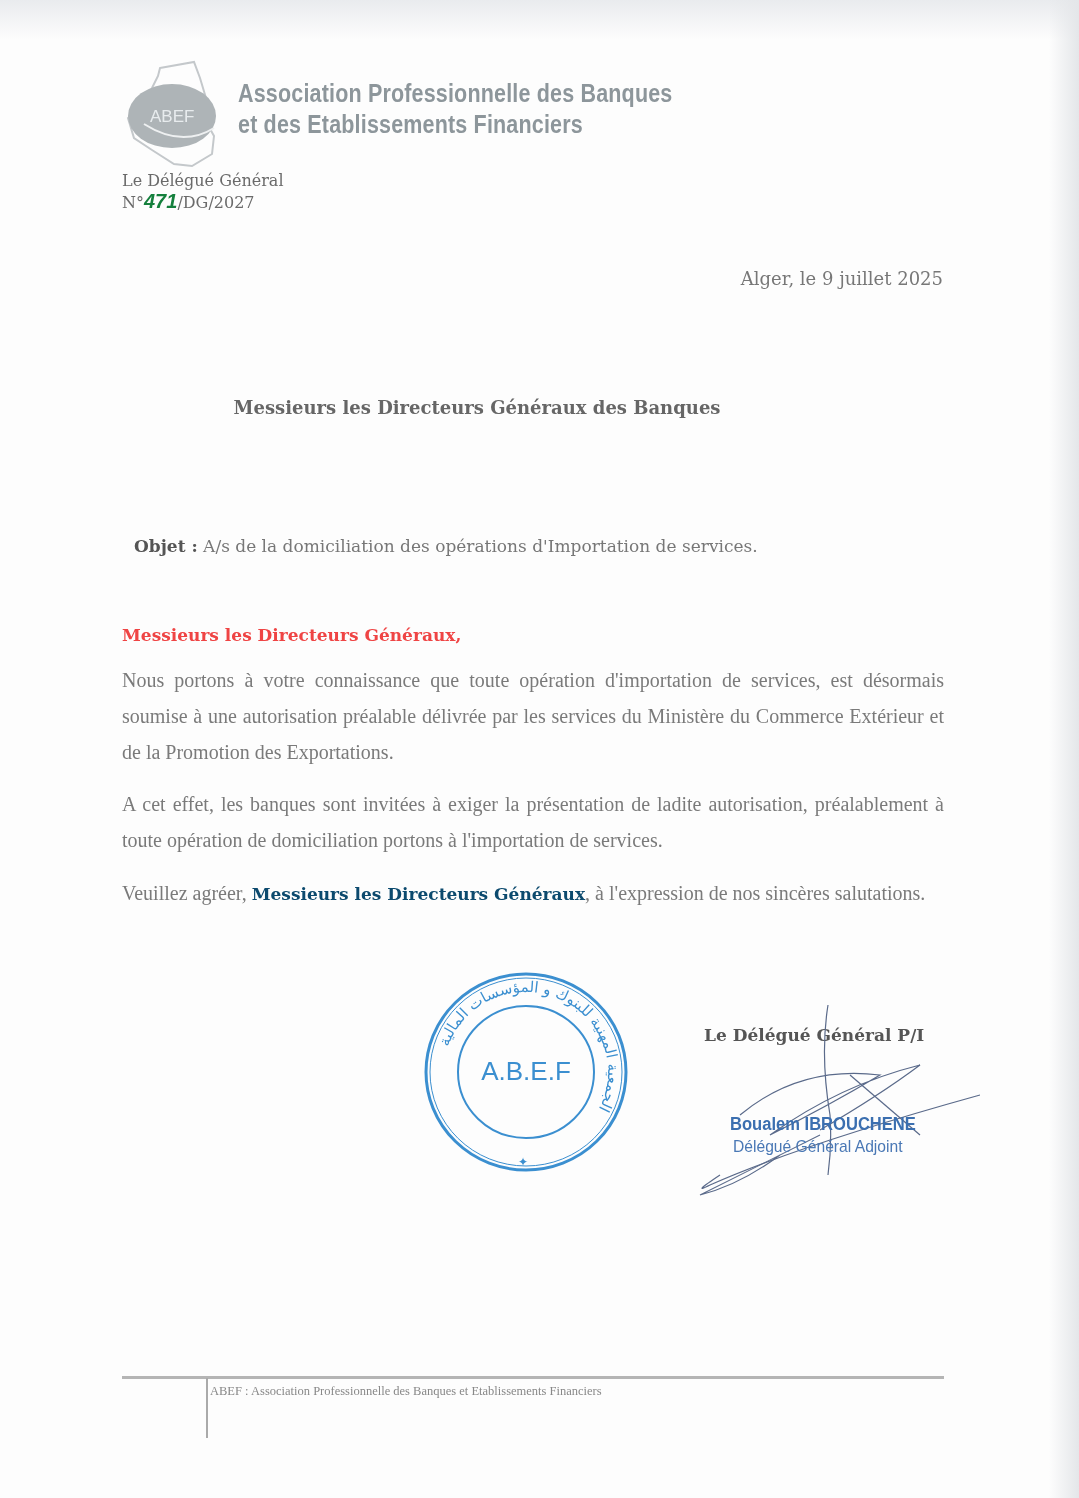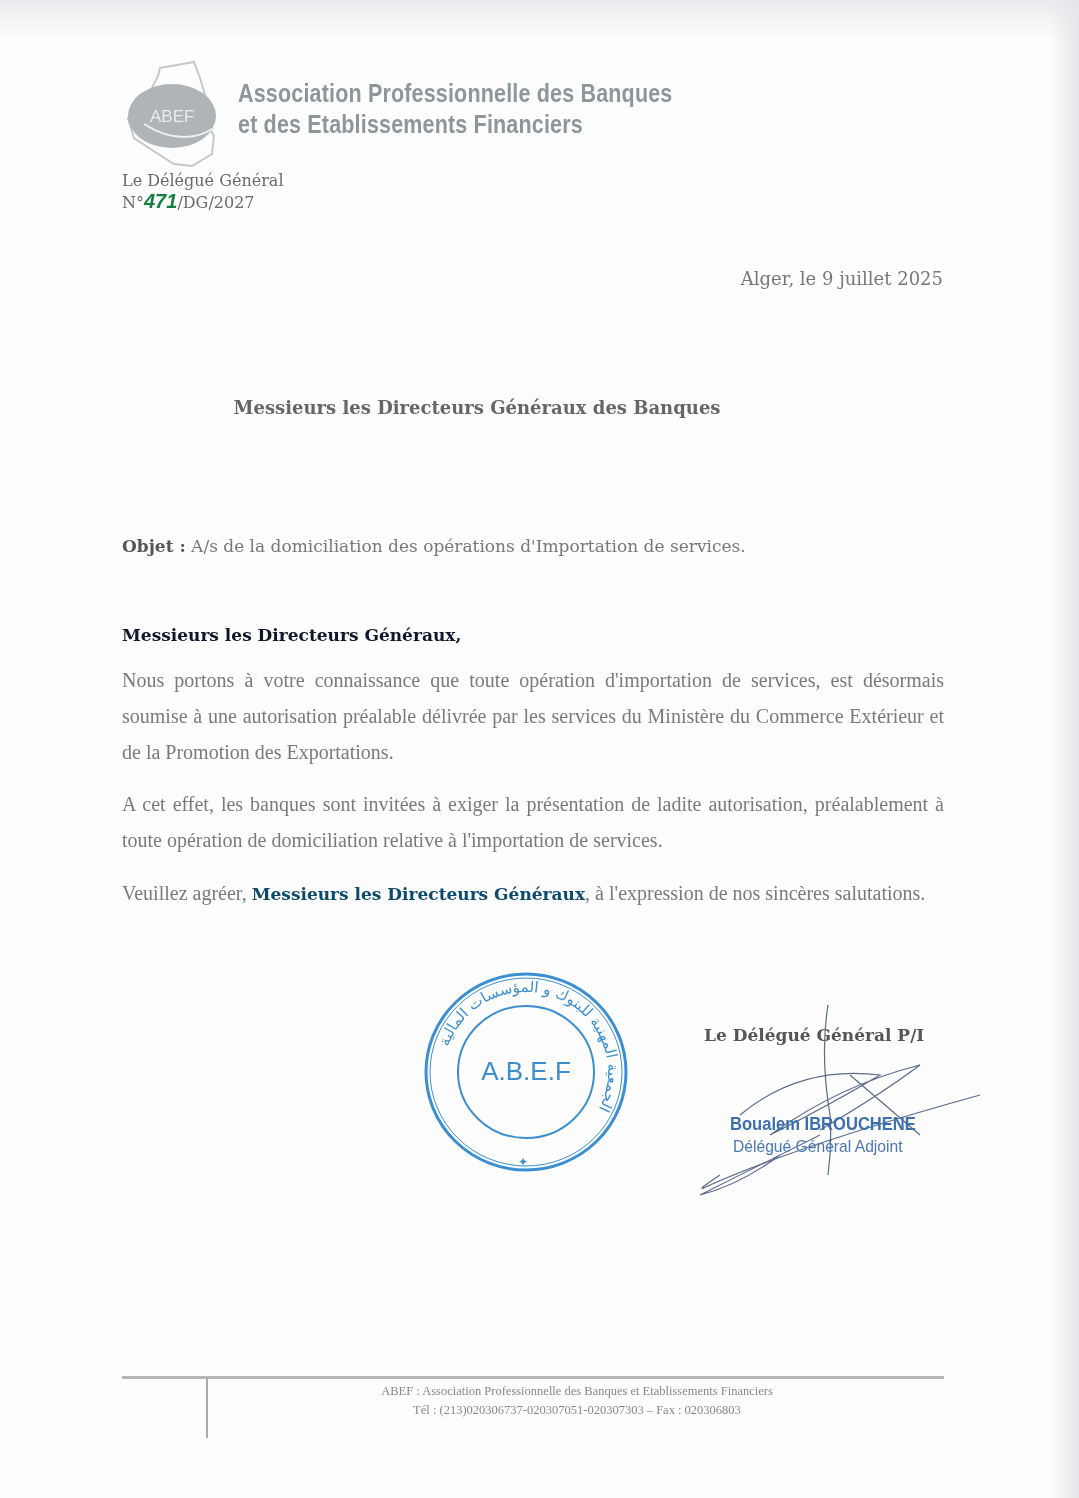--- a/index.html
+++ b/index.html
@@ -11,39 +11,39 @@
               background:linear-gradient(90deg, rgba(253,253,253,0), #e4e6e9); }
   .logo { position:absolute; left:122px; top:58px; width:110px; height:112px; }
   .org-name { position:absolute; left:238px; top:78px; font-family:"Liberation Sans", sans-serif;
               font-size:25px; line-height:31px; color:#8d969b; font-weight:bold; transform:scaleX(0.86);
               transform-origin:left top; letter-spacing:0.2px; }
   .ref { position:absolute; left:122px; top:170px; font-size:16px; line-height:21px; color:#6a6a6a; }
   .ref .num { font-family:"Liberation Sans", sans-serif; color:#15803d; font-size:20px; font-weight:bold; font-style:italic; }
   .date { position:absolute; right:136px; top:268px; font-size:18px; color:#777; }
   .recipient { position:absolute; left:0; width:964px; top:397px; text-align:center; font-weight:bold;
                font-size:18px; color:#666; padding-right:10px; box-sizing:border-box; }
-  .object { position:absolute; left:122px; top:536px; font-size:17px; color:#777; }
+  .object { position:absolute; left:134px; top:536px; font-size:17px; color:#777; }
   .object b { color:#555; }
-  .salute { position:absolute; left:122px; top:625px; font-size:17px; font-weight:bold; color:#0f172a; }
+  .salute { position:absolute; left:122px; top:625px; font-size:17px; font-weight:bold; color:#ef4444; }
   .para { position:absolute; left:122px; width:822px; font-family:"Liberation Serif", serif; font-size:20px;
           line-height:36px; color:#7a7a7a; text-align:justify; }
   .para b { color:#0c4a6e; font-family:"DejaVu Serif", serif; font-size:17px; }
   .p1 { top:662px; }
   .p2 { top:786px; }
   .p3 { top:875px; }
   .stamp { position:absolute; left:420px; top:968px; width:212px; height:208px; }
   .sig-title { position:absolute; left:704px; top:1025px; font-size:17px; font-weight:bold; color:#555; }
   .signature { position:absolute; left:680px; top:995px; width:320px; height:210px; }
   .sig-name { position:absolute; left:730px; top:1114px; font-family:"Liberation Sans", sans-serif;
               font-size:18px; font-weight:bold; color:#3b6fb0; transform:scaleX(0.92); transform-origin:left; }
   .sig-role { position:absolute; left:733px; top:1137px; font-family:"Liberation Sans", sans-serif;
               font-size:17px; color:#4a78b5; transform:scaleX(0.92); transform-origin:left; }
   .footer-line { position:absolute; left:122px; top:1376px; width:822px; height:3px; background:#b5b5b5; }
   .footer-vline { position:absolute; left:206px; top:1378px; width:2px; height:60px; background:#aaa; }
-  .footer { position:absolute; left:210px; width:734px; top:1382px; text-align:center;
+  .footer { position:absolute; left:210px; width:734px; top:1382px; text-align:left;
             font-family:"Liberation Serif", serif; font-size:12.5px; line-height:19px; color:#888; }
 </style>
 </head>
 <body>
 
 <div class="topshade"></div>
 <div class="rightshade"></div>
 
 <svg class="logo" viewBox="0 0 110 112">
   <path d="M38 10 L72 4 L78 20 L84 40 L82 60 L92 78 L90 96 L70 108 L52 106 L30 92 L12 80 L6 60 L20 48 L30 30 L36 18 Z" fill="none" stroke="#c4c8cb" stroke-width="2"></path>
@@ -64,21 +64,21 @@
 
 <div class="date">Alger, le 9 juillet 2025</div>
 
 <div class="recipient">Messieurs les Directeurs Généraux des Banques</div>
 
 <div class="object"><b>Objet :</b><span> A/s de la domiciliation des opérations d'Importation de services.</span></div>
 
 <div class="salute">Messieurs les Directeurs Généraux,</div>
 
 <div class="para p1">Nous portons à votre connaissance que toute opération d'importation de services, est désormais soumise à une autorisation préalable délivrée par les services du Ministère du Commerce Extérieur et de la Promotion des Exportations.</div>
-<div class="para p2">A cet effet, les banques sont invitées à exiger la présentation de ladite autorisation, préalablement à toute opération de domiciliation relative à l'importation de services.</div>
+<div class="para p2">A cet effet, les banques sont invitées à exiger la présentation de ladite autorisation, préalablement à toute opération de domiciliation portons à l'importation de services.</div>
 <div class="para p3"><span>Veuillez agréer, </span><b>Messieurs les Directeurs Généraux</b><span>, à l'expression de nos sincères salutations.</span></div>
 
 <svg class="stamp" viewBox="0 0 212 208">
   <defs>
     <path id="ringpath" d="M106 104 m-82 0 a82 80 0 1 1 164 0 a82 80 0 1 1 -164 0"></path>
   </defs>
   <ellipse cx="106" cy="104" rx="100" ry="98" fill="none" stroke="#3b8fd0" stroke-width="3"></ellipse>
   <ellipse cx="106" cy="104" rx="96" ry="94" fill="none" stroke="#3b8fd0" stroke-width="1"></ellipse>
   <ellipse cx="106" cy="104" rx="68" ry="66" fill="none" stroke="#3b8fd0" stroke-width="2"></ellipse>
   <text font-family="DejaVu Sans, sans-serif" font-size="15" fill="#3b8fd0">
@@ -98,14 +98,13 @@
   <path d="M100 160 Q60 190 20 200 Q60 180 140 140" fill="none" stroke="#5a6a8a" stroke-width="1.1"></path>
 </svg>
 
 <div class="sig-name">Boualem IBROUCHENE</div>
 <div class="sig-role">Délégué Général Adjoint</div>
 
 <div class="footer-line"></div>
 <div class="footer-vline"></div>
 <div class="footer">
   <div>ABEF : Association Professionnelle des Banques et Etablissements Financiers</div>
-  <div>Tél : (213)020306737-020307051-020307303 – Fax : 020306803</div>
 </div>
 
 </body></html>

